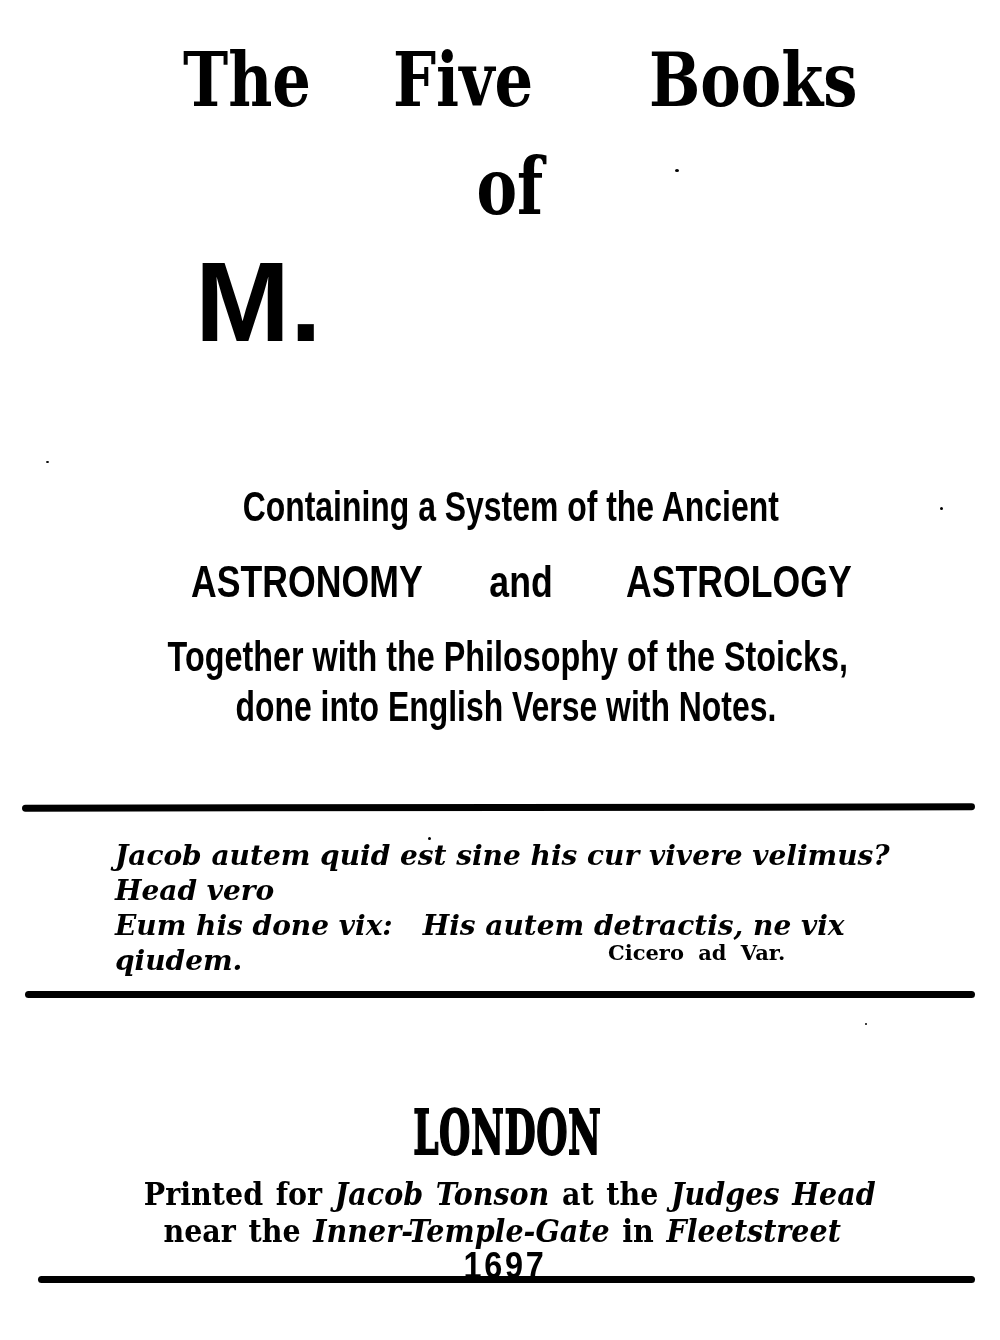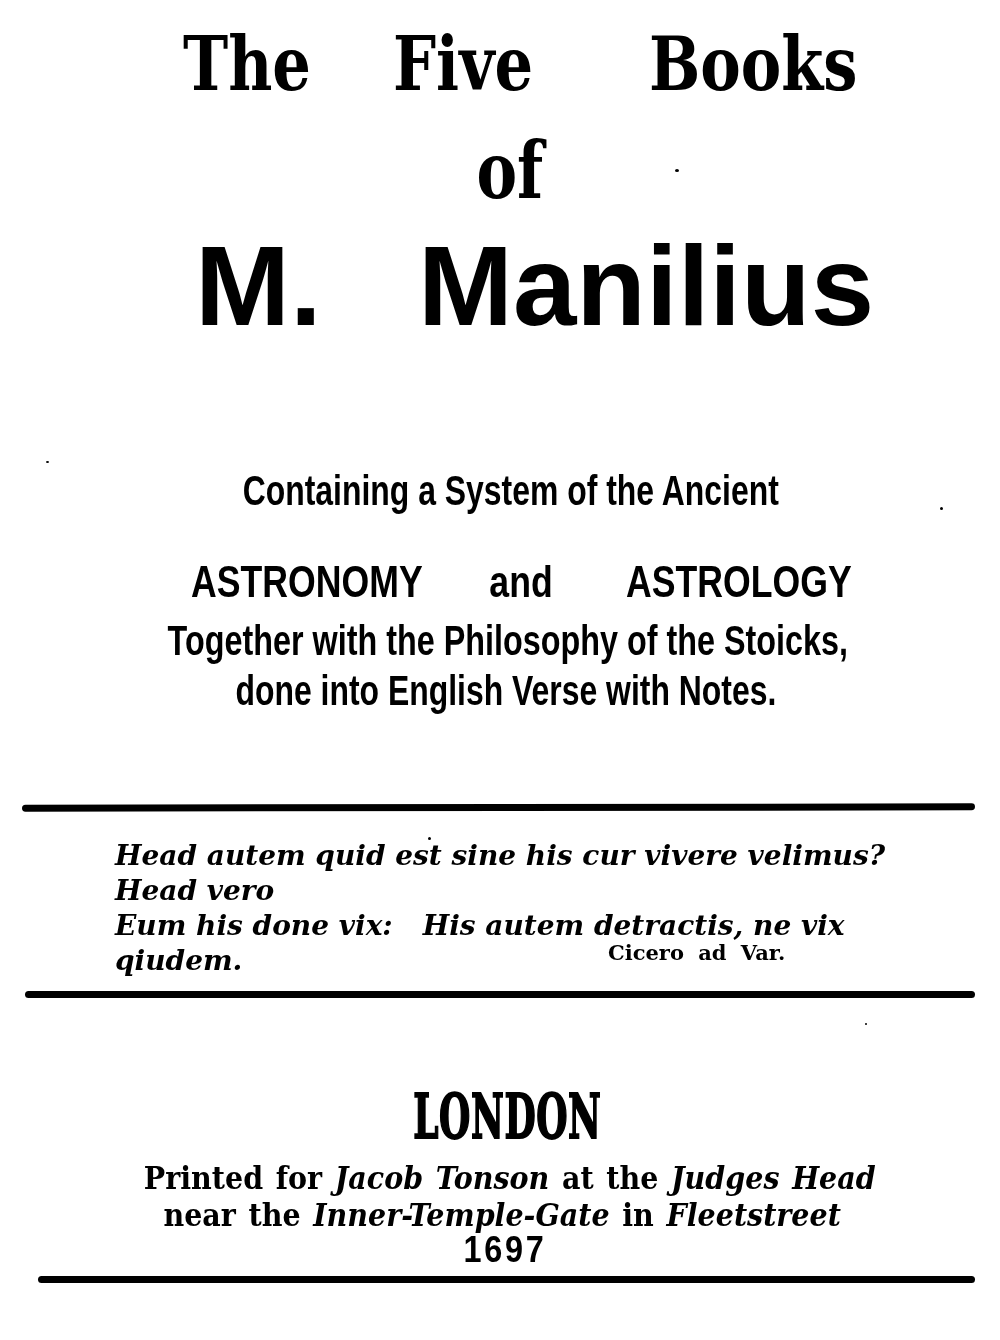--- a/index.html
+++ b/index.html
@@ -1,39 +1,39 @@
 <!DOCTYPE html>
 <html><head>
 <meta charset="utf-8">
 <style>
   html,body{margin:0;padding:0;background:#ffffff;}
   .page{position:relative;width:1000px;height:1340px;background:#ffffff;color:#000;
         overflow:hidden;font-family:"DejaVu Serif",serif;}
-  .line{position:absolute;left:0;width:1000px;white-space:nowrap;}
+  .line{position:absolute;left:0;width:1000px;white-space:nowrap;margin-top:16px;}
   .word{position:absolute;top:0;white-space:nowrap;}
 
   
   .t1{top:27px;height:90px;font-weight:bold;font-size:74px;line-height:1;}
   .t1 .w1{left:183px;transform:scaleX(.82);transform-origin:left top;}
   .t1 .w2{left:393px;transform:scaleX(.82);transform-origin:left top;}
   .t1 .w3{left:649px;transform:scaleX(.82);transform-origin:left top;}
 
   .t2{top:132px;left:10px;text-align:center;font-weight:bold;font-size:78px;line-height:1;}
   .t2 span{display:inline-block;transform:scaleX(.78);}
 
   .t3{top:229px;height:125px;font-family:"Liberation Sans",sans-serif;
       font-weight:bold;font-size:114px;line-height:1;}
   .t3 .w1{left:195px;}
   .t3 .w2{left:418px;}
 
   
   .sans{font-family:"Liberation Sans",sans-serif;font-weight:bold;}
   .s1{top:470px;left:11px;text-align:center;font-size:42px;line-height:1;}
   .s1 span{display:inline-block;transform:scaleX(.76);}
-  .s2{top:560px;height:52px;font-size:44px;line-height:1;}
+  .s2{top:544px;height:52px;font-size:44px;line-height:1;}
   .s2 .a1{left:191px;transform:scaleX(.81);transform-origin:left top;}
   .s2 .a2{left:521px;transform:translateX(-50%) scaleX(.81);}
   .s2 .a3{left:626px;transform:scaleX(.81);transform-origin:left top;}
   .s3{top:620px;left:8px;text-align:center;font-size:42px;line-height:1;}
   .s3 span{display:inline-block;transform:scaleX(.77);}
   .s4{top:670px;left:6px;text-align:center;font-size:42px;line-height:1;}
   .s4 span{display:inline-block;transform:scaleX(.76);}
 
   
   .rule{position:absolute;height:7px;background:#000;border-radius:3.5px;}
@@ -77,39 +77,38 @@
   <div class="line t1">
       <span class="word w1">The</span>
       <span class="word w2">Five</span>
       <span class="word w3">Books</span>
     </div>
 
   <div class="line t2"><span>of</span></div>
 
   <div class="line t3">
       <span class="word w1">M.</span>
-      <span class="word w2">Manilius</span>
     </div>
 
   <div class="line s1 sans"><span>Containing a System of the Ancient</span></div>
 
   <div class="line s2 sans">
       <span class="word a1">ASTRONOMY</span>
       <span class="word a2">and</span>
       <span class="word a3">ASTROLOGY</span>
     </div>
 
   <div class="line s3 sans"><span>Together with the Philosophy of the Stoicks,</span></div>
 
   <div class="line s4 sans"><span>done into English Verse with Notes.</span></div>
 
   <div class="rule r1"></div>
 
   <div class="epi">
-    <div>Head autem quid est sine his cur vivere velimus?</div>
+    <div>Jacob autem quid est sine his cur vivere velimus?</div>
     <div>Head vero</div>
     <div><span>Eum his done vix:</span><span class="gap">His autem detractis, ne vix qiudem.</span></div>
   </div>
 
   <div class="attr">Cicero ad Var.</div>
 
   <div class="rule r2"></div>
 
   <div class="line city"><span>LONDON</span></div>
 

